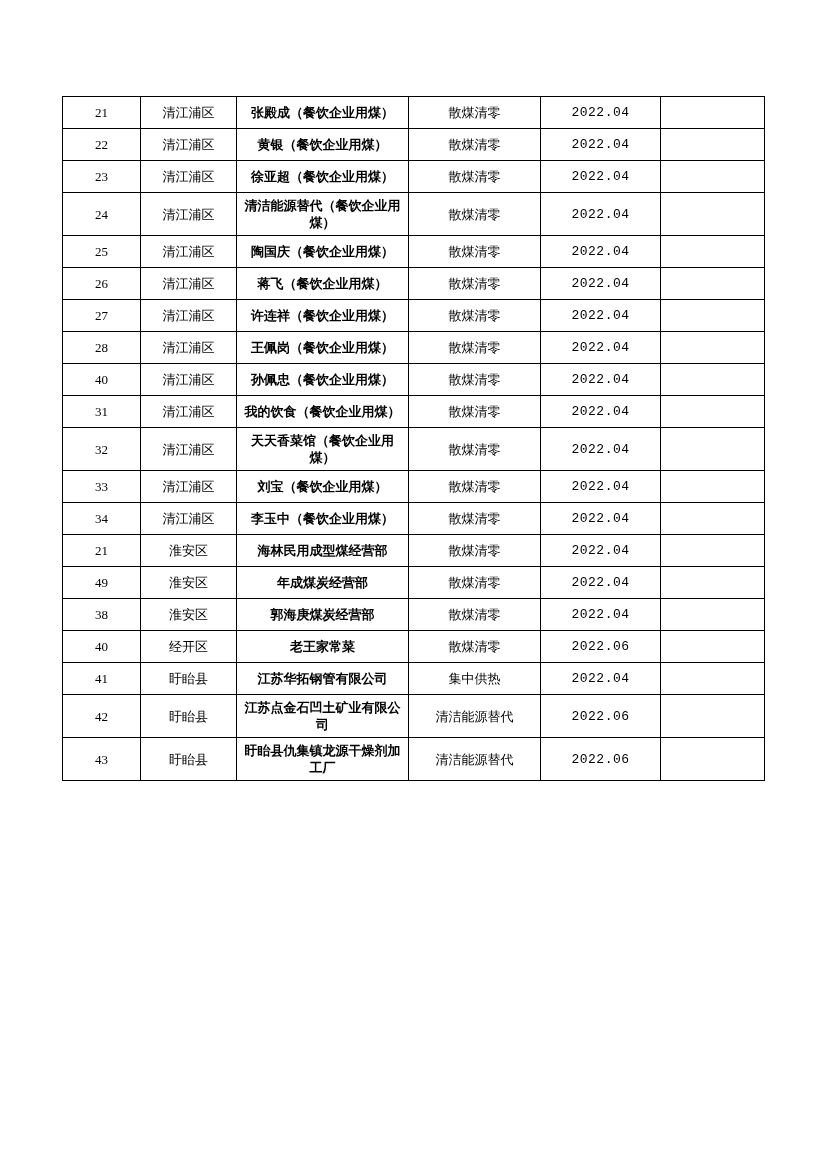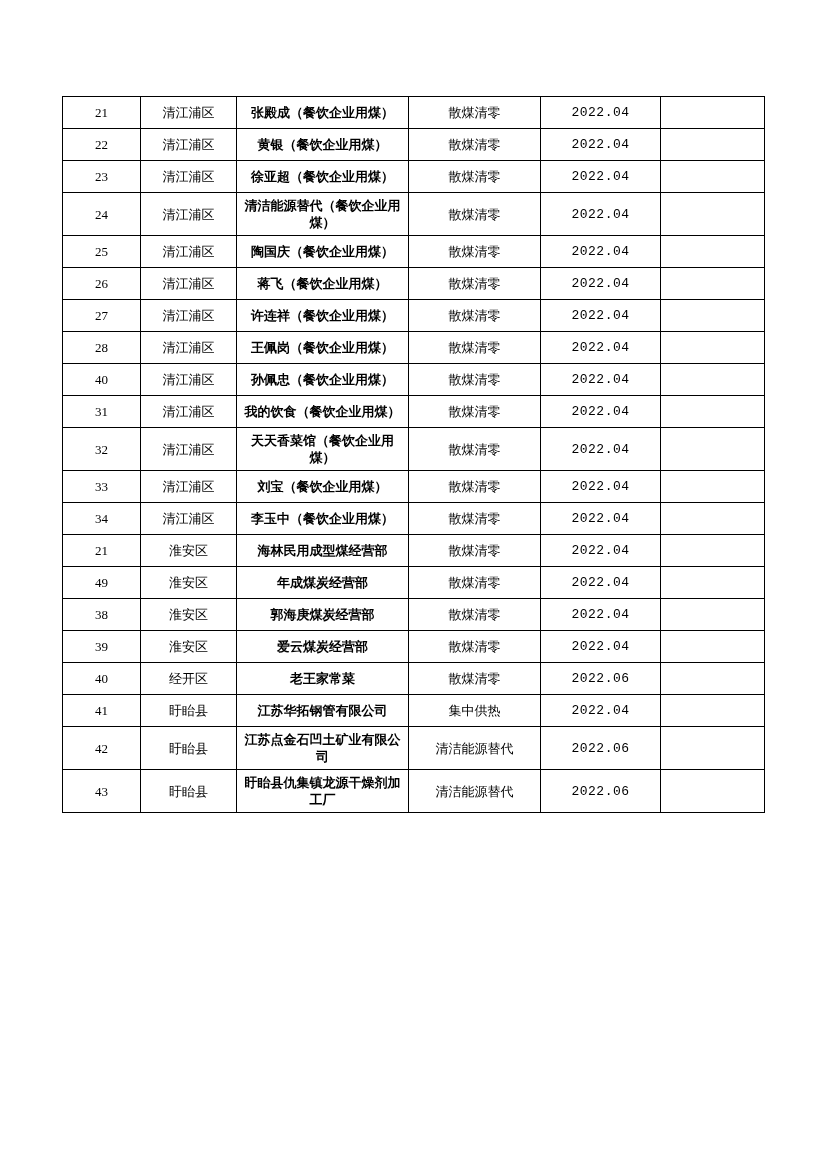--- a/index.html
+++ b/index.html
@@ -187,28 +187,20 @@
         </tr>
         <tr>
           <td class="cell-idx">38</td>
           <td class="cell-dist">淮安区</td>
           <td class="cell-name">郭海庚煤炭经营部</td>
           <td class="cell-meas">散煤清零</td>
           <td class="cell-date">2022.04</td>
           <td class="cell-blank"></td>
         </tr>
         <tr>
-          <td class="cell-idx">39</td>
-          <td class="cell-dist">淮安区</td>
-          <td class="cell-name">爱云煤炭经营部</td>
-          <td class="cell-meas">散煤清零</td>
-          <td class="cell-date">2022.04</td>
-          <td class="cell-blank"></td>
-        </tr>
-        <tr>
           <td class="cell-idx">40</td>
           <td class="cell-dist">经开区</td>
           <td class="cell-name">老王家常菜</td>
           <td class="cell-meas">散煤清零</td>
           <td class="cell-date">2022.06</td>
           <td class="cell-blank"></td>
         </tr>
         <tr>
           <td class="cell-idx">41</td>
           <td class="cell-dist">盱眙县</td>

